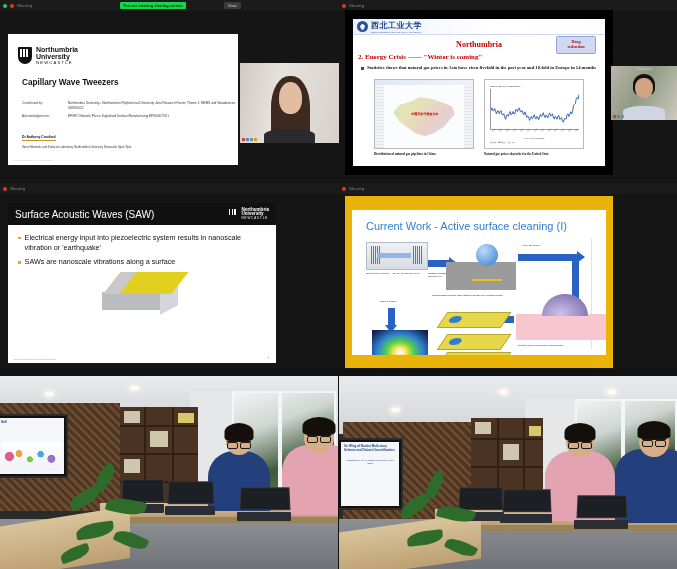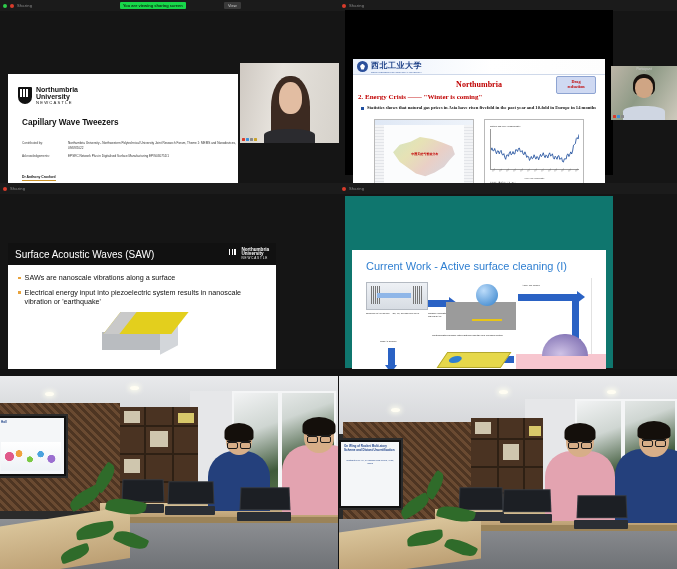--- a/index.html
+++ b/index.html
@@ -10,21 +10,21 @@
   .panel{position:absolute;background:#151515;overflow:hidden;}
   .panel-bar{position:absolute;top:0;left:0;right:0;height:11px;background:#1b1b1b;display:flex;align-items:center;gap:3px;padding-left:3px;}
   .dot{width:4px;height:4px;border-radius:50%;flex:none;}
   .dot.green{background:#2ecc4a;}
   .dot.red{background:#d93b2b;}
   .barlabel{font-size:4px;color:#8d8d8d;letter-spacing:.2px;white-space:nowrap;overflow:hidden;}
   .pill{background:#18d64a;color:#05310f;font-size:4px;padding:1px 3px;border-radius:1px;white-space:nowrap;font-weight:bold;}
   .barmenu{background:#3a3a3a;color:#cfcfcf;font-size:4px;padding:1px 4px;border-radius:1px;white-space:nowrap;}
 
   
-  .slide{position:absolute;background:#fff;overflow:hidden;margin-top:40px;}
+  .slide{position:absolute;background:#fff;overflow:hidden;}
 
   
   .s1{left:8px;top:34px;width:230px;height:131px;padding:0;}
   .s1 .logo{display:flex;align-items:center;gap:4px;margin:12px 0 0 10px;}
   .shield{width:14px;height:17px;background:#111;border-radius:1px 1px 7px 7px;position:relative;}
   .shield:after{content:"";position:absolute;left:2px;top:2px;width:10px;height:8px;background:repeating-linear-gradient(90deg,#fff 0 1.6px,#111 1.6px 3.2px);}
   .uni{line-height:1.05;}
   .uni .l1{font-size:7px;font-weight:bold;color:#111;}
   .uni .l2{font-size:7px;font-weight:bold;color:#111;}
   .uni .l3{font-size:4.2px;letter-spacing:1.2px;color:#111;}
@@ -90,21 +90,21 @@
   .s3row.red p{color:#ff2a17;}
   .chip{position:relative;margin:4px auto 0 auto;width:80px;height:46px;}
   .chip .top{position:absolute;left:10px;top:0;width:68px;height:22px;background:#e3cf1d;transform:skewX(-38deg);}
   .chip .topgrey{position:absolute;left:10px;top:0;width:16px;height:22px;background:#c9c9c9;transform:skewX(-38deg);}
   .chip .front{position:absolute;left:0;top:20px;width:58px;height:18px;background:#b9bcc0;}
   .chip .side{position:absolute;left:58px;top:12px;width:18px;height:26px;background:#d3d6da;transform:skewY(-28deg);}
   .s3 .foot{position:absolute;left:6px;bottom:3px;font-size:2.3px;color:#9a9a9a;}
   .s3 .pno{position:absolute;right:7px;bottom:3px;font-size:2.6px;color:#9a9a9a;}
 
   
-  .s4wrap{position:absolute;left:345px;top:196px;width:268px;height:172px;background:#0f766e;}
+  .s4wrap{position:absolute;left:345px;top:196px;width:268px;height:172px;background:#eab308;}
   .s4{left:7px;top:14px;width:254px;height:145px;background:#fff;}
   .s4 h2{font-size:11px;color:#2f7fd1;margin:10px 0 0 14px;font-weight:normal;}
   .diagram{position:absolute;left:14px;top:28px;right:14px;bottom:6px;border-right:1px solid #e2e2e2;}
   .arrow{position:absolute;background:#2a62c4;}
   .arrow.h{height:7px;}
   .arrow.h:after{content:"";position:absolute;right:-7px;top:-3px;border-left:8px solid #2a62c4;border-top:6.5px solid transparent;border-bottom:6.5px solid transparent;}
   .arrow.hl{height:7px;}
   .arrow.hl:after{content:"";position:absolute;left:-7px;top:-3px;border-right:8px solid #2a62c4;border-top:6.5px solid transparent;border-bottom:6.5px solid transparent;}
   .arrow.v{width:7px;}
   .arrow.v:after{content:"";position:absolute;bottom:-7px;left:-3px;border-top:8px solid #2a62c4;border-left:6.5px solid transparent;border-right:6.5px solid transparent;}
@@ -346,25 +346,25 @@
           <div class="uni">
             <div class="l1">Northumbria</div>
             <div class="l2">University</div>
             <div class="l3">NEWCASTLE</div>
           </div>
         </div>
       </div>
       <div class="s3body">
         <div class="s3row">
           <span class="bsq2"></span>
-          <p>SAWs are nanoscale vibrations along a surface</p>
+          <p>Electrical energy input into piezoelectric system results in nanoscale vibration or 'earthquake'</p>
         </div>
         <div class="s3row">
           <span class="bsq2"></span>
-          <p>Electrical energy input into piezoelectric system results in nanoscale vibration or 'earthquake'</p>
+          <p>SAWs are nanoscale vibrations along a surface</p>
         </div>
         <div class="chip">
           <div class="front"></div>
             <div class="side"></div>
           <div class="top"></div>
             <div class="topgrey"></div>
         </div>
       </div>
       <div class="foot">Smart Materials and Surfaces Laboratory</div>
       <div class="pno">3</div>

